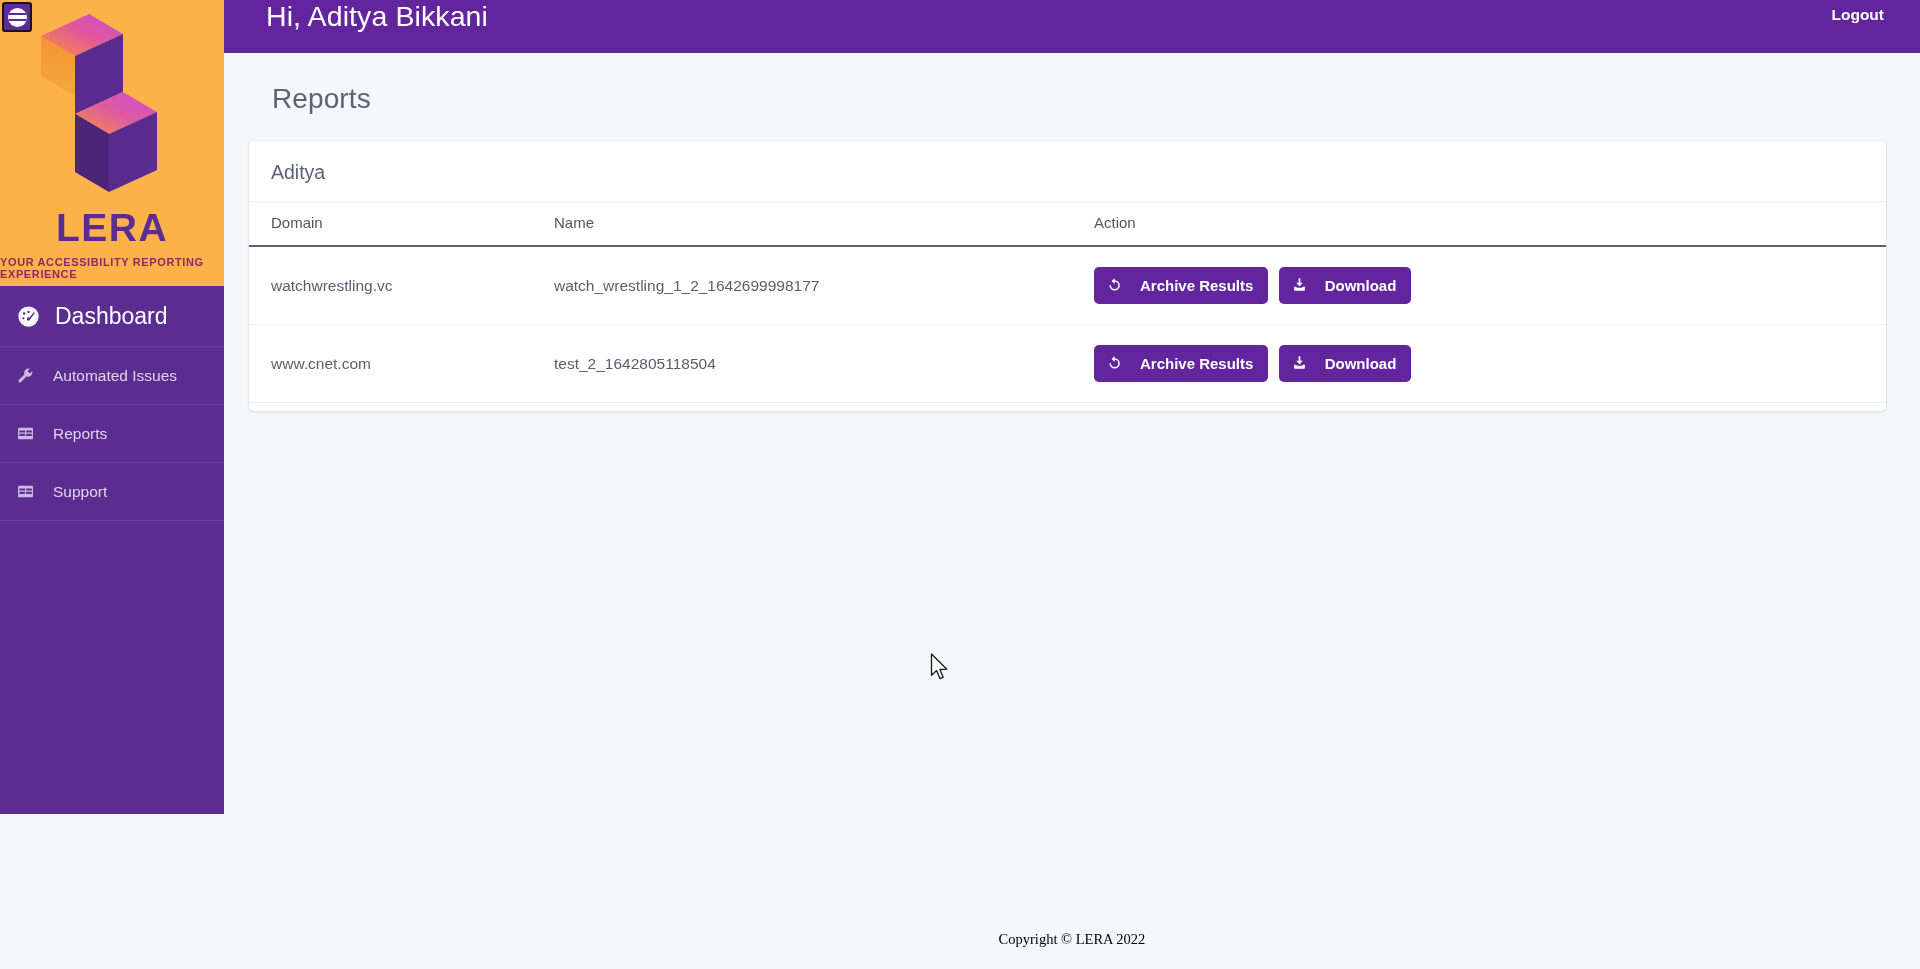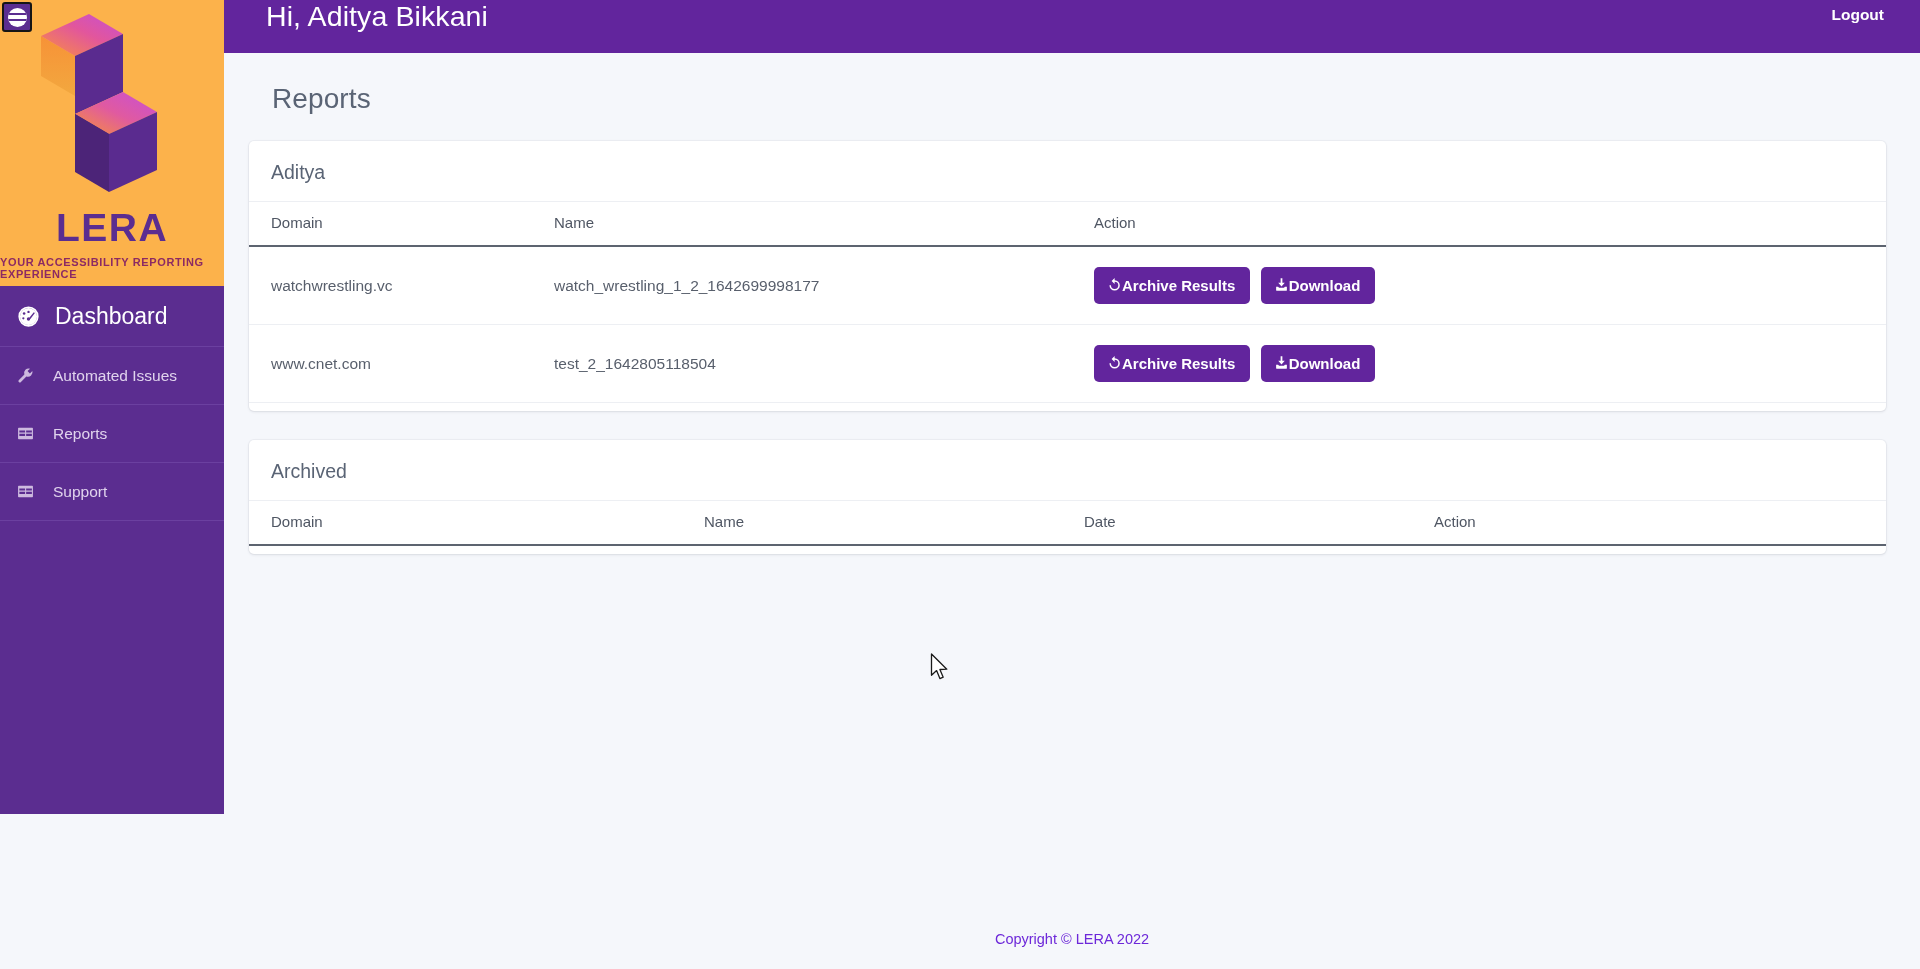--- a/index.html
+++ b/index.html
@@ -187,21 +187,21 @@
     padding: 20px 0 20px 0;
     border-bottom: 1px solid #EDEFF3;
     vertical-align: middle;
   }
   tbody tr:last-child td { border-bottom: 1px solid #EDEFF3; }
   .pad-l { padding-left: 22px; }
 
   .btn {
     display: inline-flex;
     align-items: center;
-    gap: 0;
+    gap: 18px;
     background: #62259D;
     color: #FFFFFF;
     border: none;
     border-radius: 5px;
     font-size: 15px;
     font-weight: bold;
     font-family: inherit;
     padding: 10px 15px 10px 13px;
     cursor: pointer;
     line-height: 1;
@@ -209,22 +209,23 @@
   }
   .btn + .btn { margin-left: 6px; }
 
   .footer {
     height: 60px;
     min-height: 60px;
     display: flex;
     align-items: center;
     justify-content: center;
     font-size: 14.5px;
-    color: #6d28d9;
+    color: #000000;
     background: #F5F7FB;
+    font-family: Liberation Serif, serif;
   }
 
   
   .cursor { position: absolute; left: 706px; top: 600px; z-index: 50; pointer-events: none; }
 </style>
 </head>
 <body>
 
 <div class="app">
 
@@ -390,40 +391,20 @@
                     </svg>
                   </span>
                   <span>Download</span>
                 </button>
               </td>
             </tr>
           </tbody>
         </table>
       </section>
 
-      <section class="card">
-        <div class="card-title">Archived</div>
-        <table>
-          <colgroup>
-            <col style="width:455px">
-              <col style="width:380px">
-              <col style="width:350px">
-              <col>
-          </colgroup>
-          <thead>
-            <tr>
-              <th class="pad-l">Domain</th>
-              <th>Name</th>
-              <th>Date</th>
-              <th>Action</th>
-            </tr>
-          </thead>
-          <tbody></tbody>
-        </table>
-      </section>
 
       <svg class="cursor" width="22" height="30" viewBox="0 0 22 30">
         <path d="M1.5 1L1.5 22.3 6.6 17.6 9.9 25.6 13.2 24.2 9.9 16.5 16.8 16.2z" fill="#FFFFFF" stroke="#1A1A1A" stroke-width="1.3" stroke-linejoin="round"></path>
       </svg>
 
     </main>
 
     <footer class="footer">
       <span>Copyright © LERA 2022</span>
     </footer>

